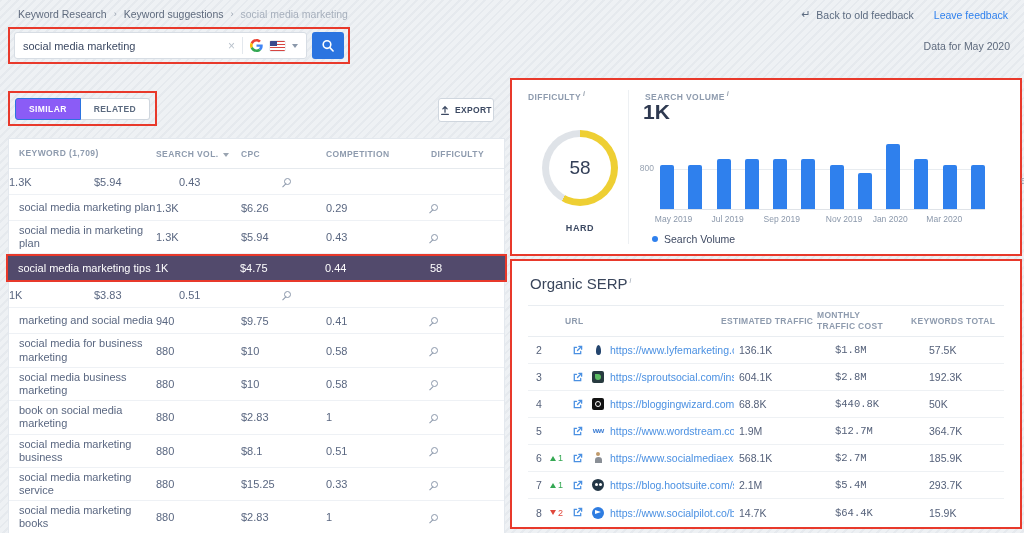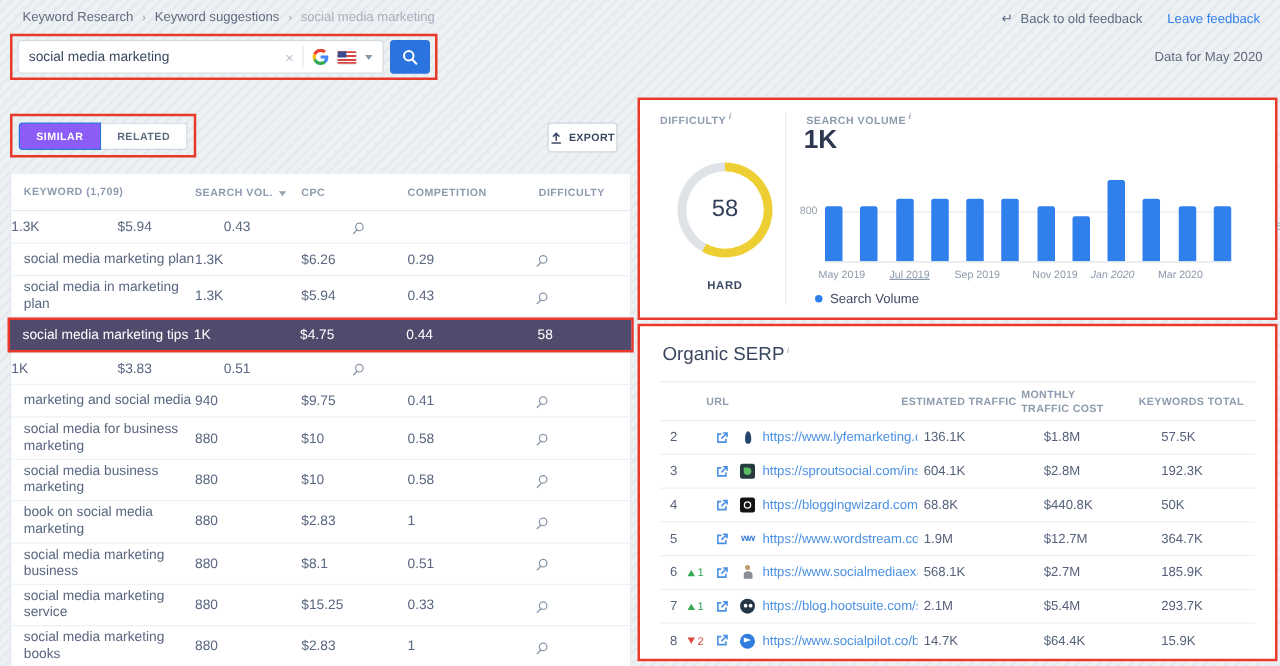--- a/index.html
+++ b/index.html
@@ -90,21 +90,21 @@
   .shead span { position:absolute; top:50%; transform:translateY(-50%); line-height:1.25; }
   .srows { left:16px; right:16px; top:76px; }
   .srow { display:flex; align-items:center; height:27px; border-bottom:1px solid #eef1f4; font-size:10.5px; }
   .s-rank { flex:0 0 14px; margin-left:8px; color:#55617a; }
   .s-delta { flex:0 0 22px; display:flex; align-items:center; gap:2px; font-size:9px; }
   .s-delta.up { color:#35a853; } .s-delta.down { color:#e0483c; }
   .tri-up { width:0; height:0; border-left:3.5px solid transparent; border-right:3.5px solid transparent; border-bottom:5px solid #35a853; }
   .tri-down { width:0; height:0; border-left:3.5px solid transparent; border-right:3.5px solid transparent; border-top:5px solid #e0483c; }
   .s-ext { flex:0 0 20px; display:flex; align-items:center; cursor:pointer; }
   .s-url { flex:0 0 124px; color:#4a90e2; text-decoration:none; white-space:nowrap; overflow:hidden; cursor:pointer; }
-  .s-traffic { flex:0 0 96px; margin-left:5px; } .s-cost { flex:0 0 94px; } .s-kwt { flex:1; }
+  .s-traffic { flex:0 0 96px; margin-left:5px; } .s-cost { flex:0 0 94px;font-family:Liberation Mono, monospace; } .s-kwt { flex:1; }
   .s-num { color:#55617a; }
 
   
   .fav { width:12px; height:12px; border-radius:2px; flex:0 0 12px; margin-right:6px; position:relative; display:inline-block; }
   .fav::before { content:""; position:absolute; }
   .fav-lyfe::before { left:4px; top:1px; width:5px; height:10px; background:#24456e; border-radius:50% 50% 45% 45%/62% 62% 38% 38%; }
   .fav-sprout { background:#273a3f; }
   .fav-sprout::before { left:3px; top:3px; width:6px; height:6px; background:#5dbd63; border-radius:0 50% 50% 50%; }
   .fav-bw { background:#131313; }
   .fav-bw::before { left:3px; top:3px; width:4px; height:4px; border:1.5px solid #fff; border-radius:50%; }
@@ -331,24 +331,24 @@
       <div class="vbar" title="Nov 2019: 880" style="height: 44px;"></div>
       <div class="vbar" title="Dec 2019: 720" style="height: 36px;"></div>
       <div class="vbar" title="Jan 2020: 1300" style="height: 65px;"></div>
       <div class="vbar" title="Feb 2020: 1000" style="height: 50px;"></div>
       <div class="vbar" title="Mar 2020: 880" style="height: 44px;"></div>
       <div class="vbar" title="Apr 2020: 880" style="height: 44px;"></div>
     </div>
   <div class="abs baseline"></div>
   <div class="abs xaxis">
       <span class="xlab" style="left: 13.5px;">May 2019</span>
-      <span class="xlab" style="left: 67.66px; text-decoration: underline;">Jul 2019</span>
+      <span class="xlab" style="left: 67.66px;">Jul 2019</span>
       <span class="xlab" style="left: 121.82px;">Sep 2019</span>
       <span class="xlab" style="left: 175.98px; padding-left: 16px;">Nov 2019</span>
-      <span class="xlab" style="left: 230.14px; font-style: italic;">Jan 2020</span>
+      <span class="xlab" style="left: 230.14px;">Jan 2020</span>
       <span class="xlab" style="left: 284.3px;">Mar 2020</span>
     </div>
 
   <div class="abs legend">
     <span class="legend-dot"></span>
     <span>Search Volume</span>
   </div>
 </div>
 
 <div class="abs ann card2">

